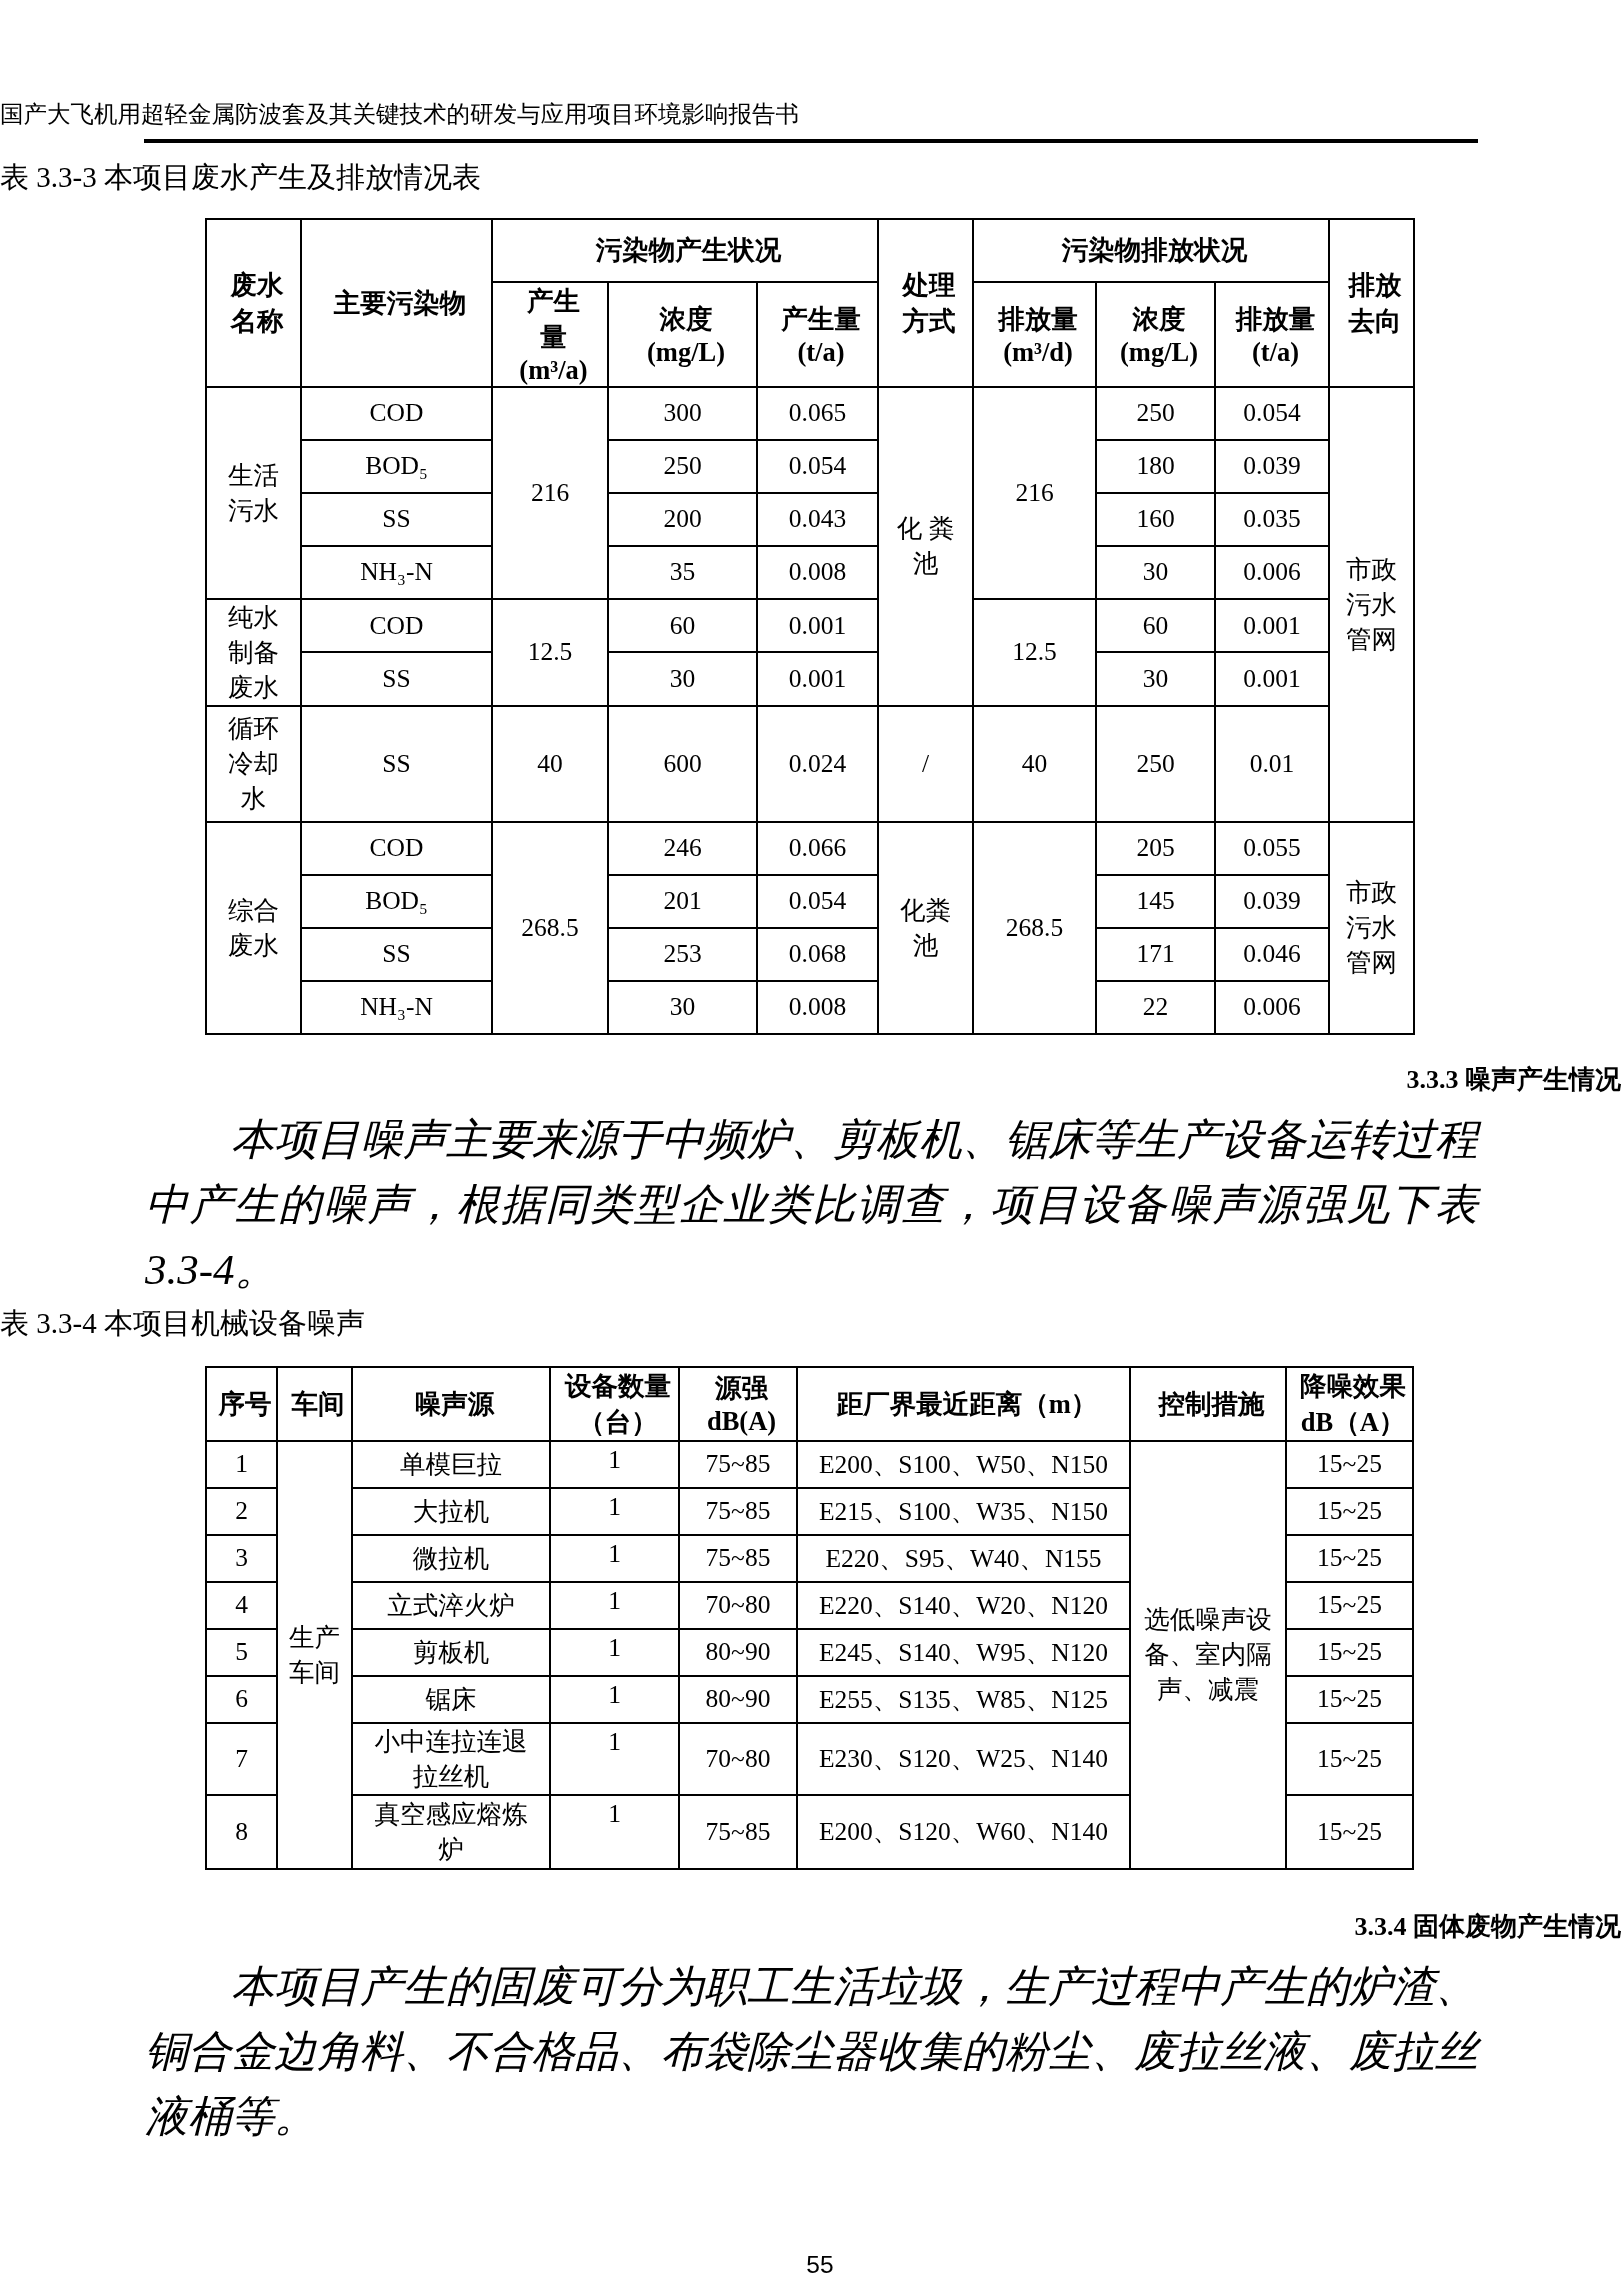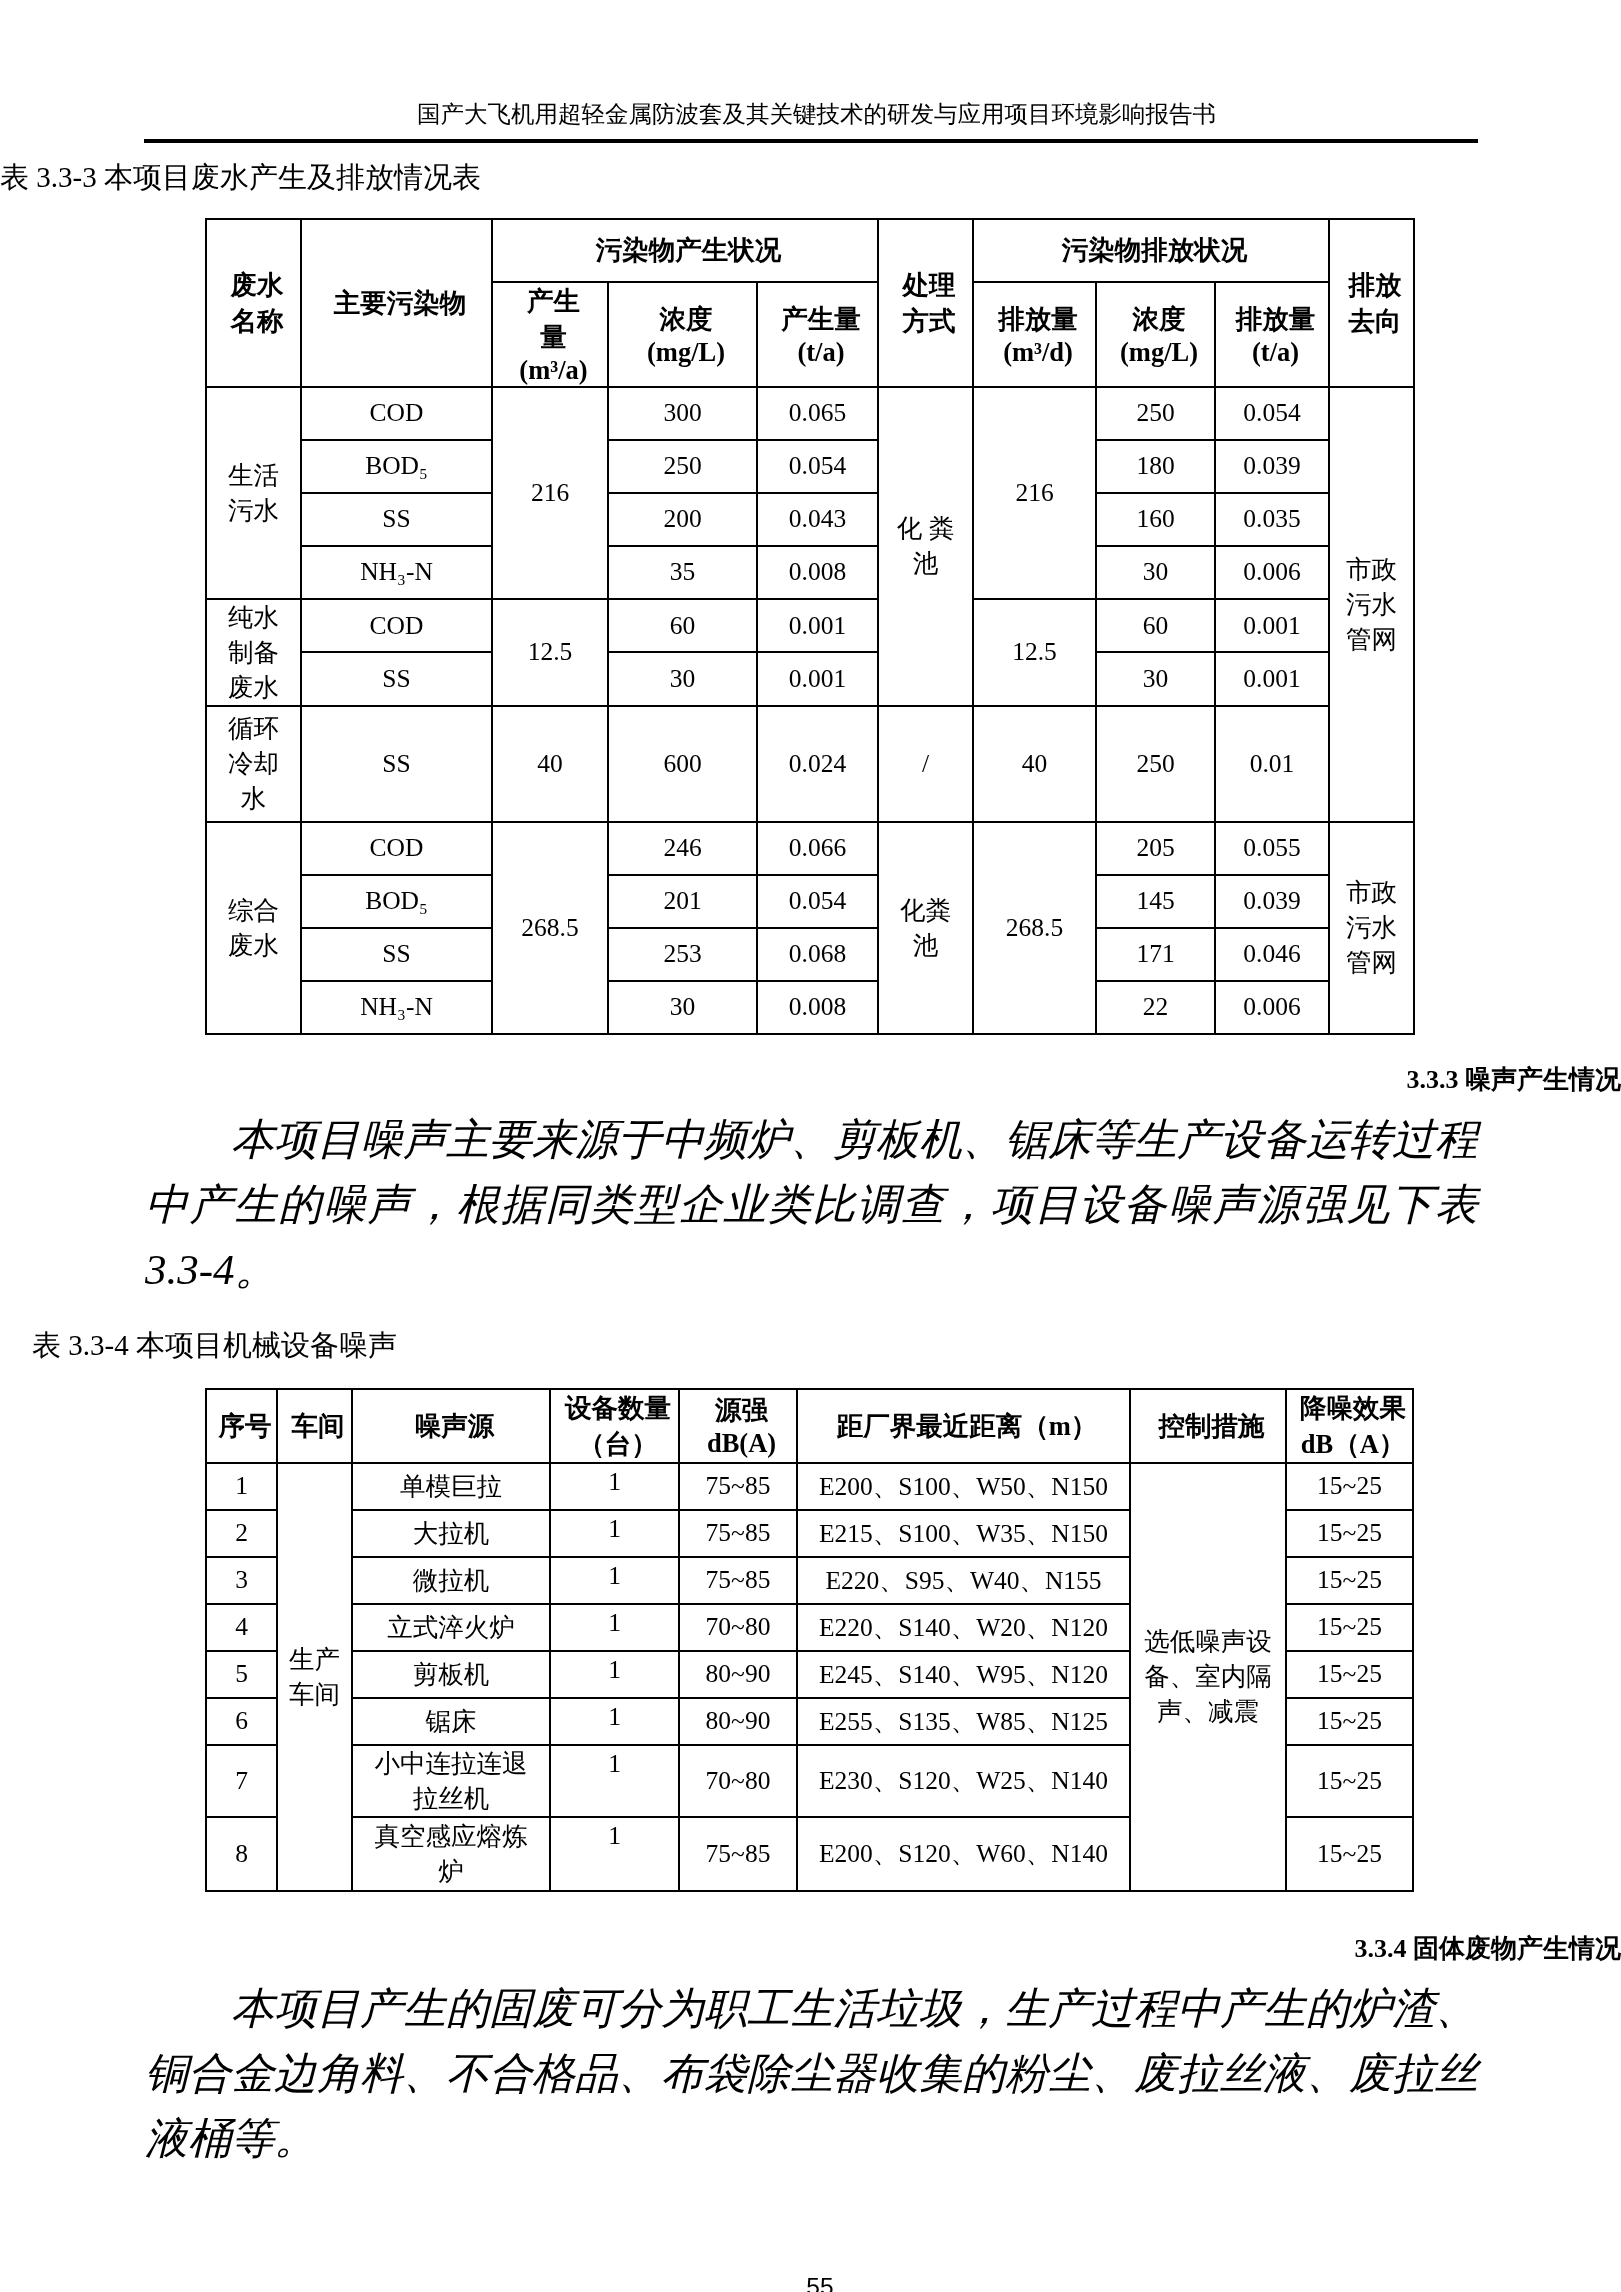--- a/index.html
+++ b/index.html
@@ -2,30 +2,30 @@
 <html><head>
 <meta charset="utf-8">
 <style>
   html,body { margin:0; padding:0; }
   body {
     width:1621px; height:2293px; background:#ffffff; color:#000;
     font-family:"Liberation Serif","DejaVu Serif",serif;
     overflow:hidden;
   }
   .doc-header {
-    margin:98px 0 0 0; text-align:center;
-    font-size:23.5px; letter-spacing:0px;padding-left:12px;
+    margin:98px 0 0 0; 
+    font-size:23.5px; letter-spacing:0px;
   }
   .header-rule {
     margin:8.8px 0 0 144px; width:1334px; height:3.9px; background:#000;
   }
   .caption {
     text-align:left; font-weight:normal; font-size:29px; margin-top:15.7px;
   }
-  .caption-2 { margin-top:24px;padding-left:32px; }
+  .caption-2 { margin-top:2px; }
   .sec-heading {
     margin:27.4px 0 0 145px; font-weight:bold; font-size:26px;text-align:right;
   }
   .para {
     margin:9.8px 145px 0 145px; width:1333px;
     font-size:43px; line-height:65px;
     text-indent:2em; text-align:justify;font-style:italic;
   }
   table {
     border-collapse:collapse; table-layout:fixed;

